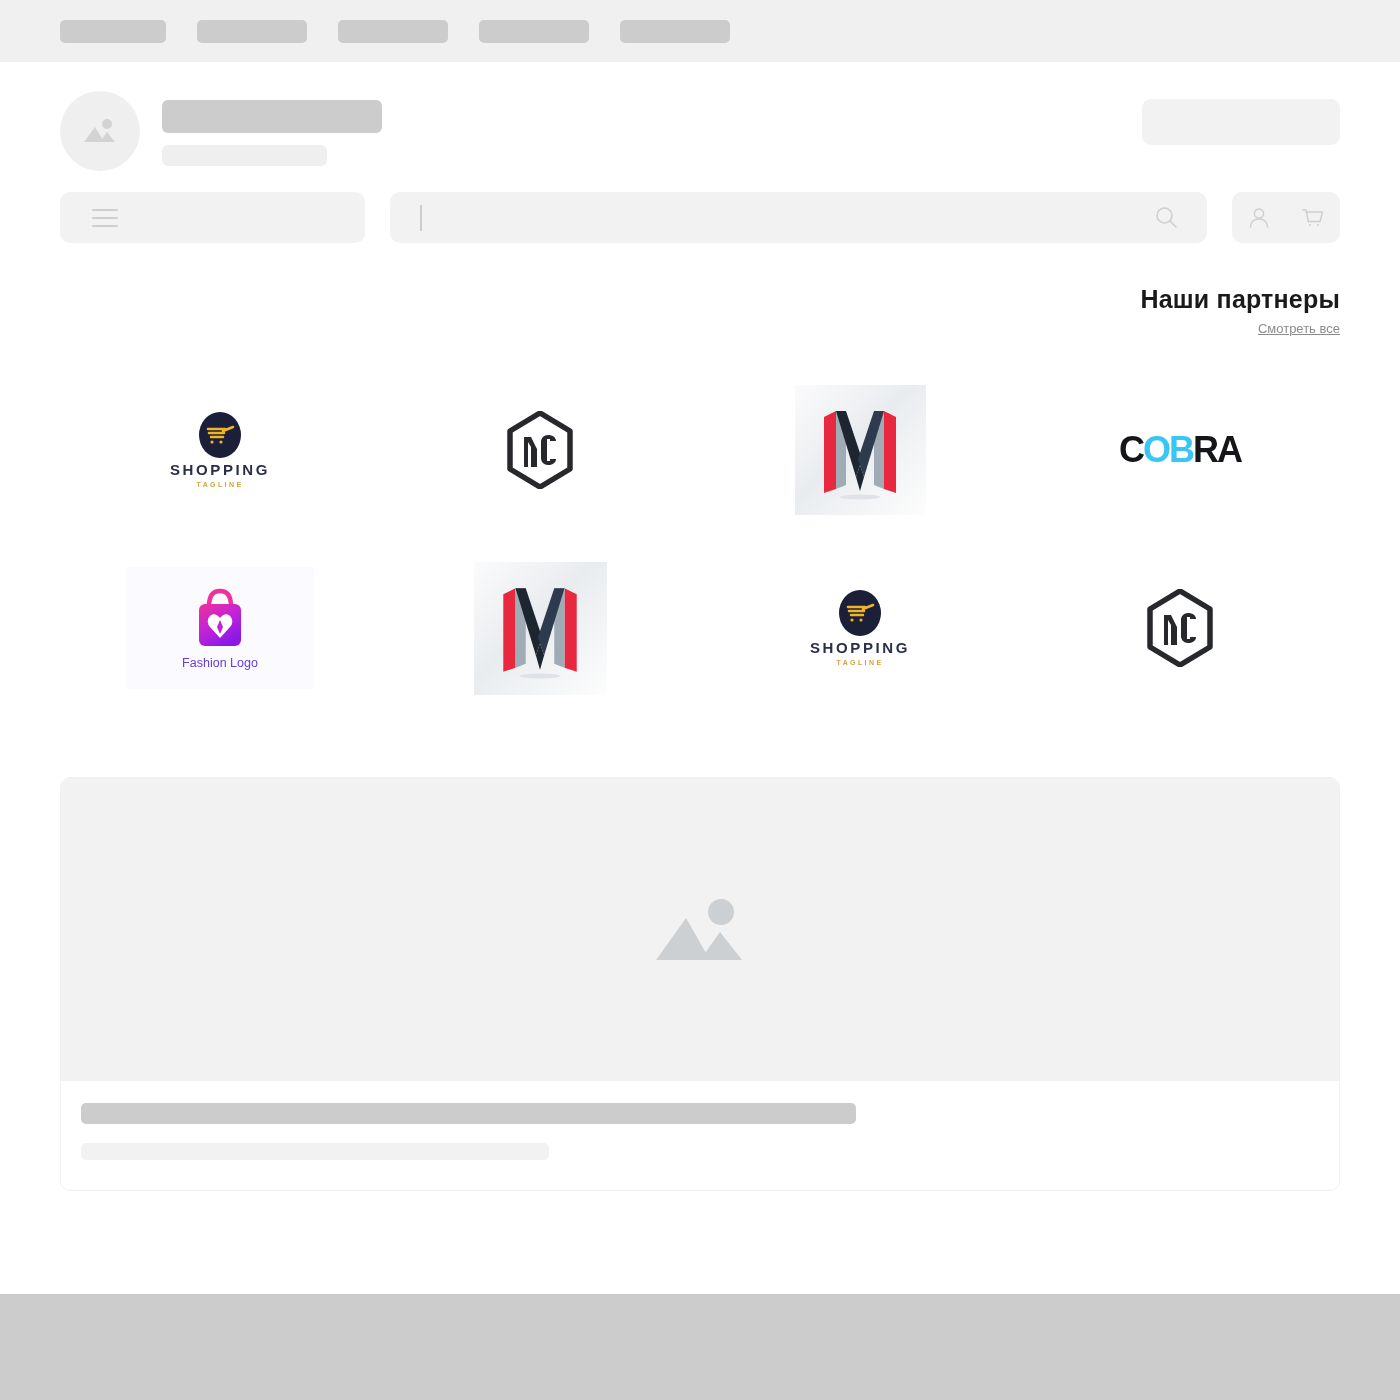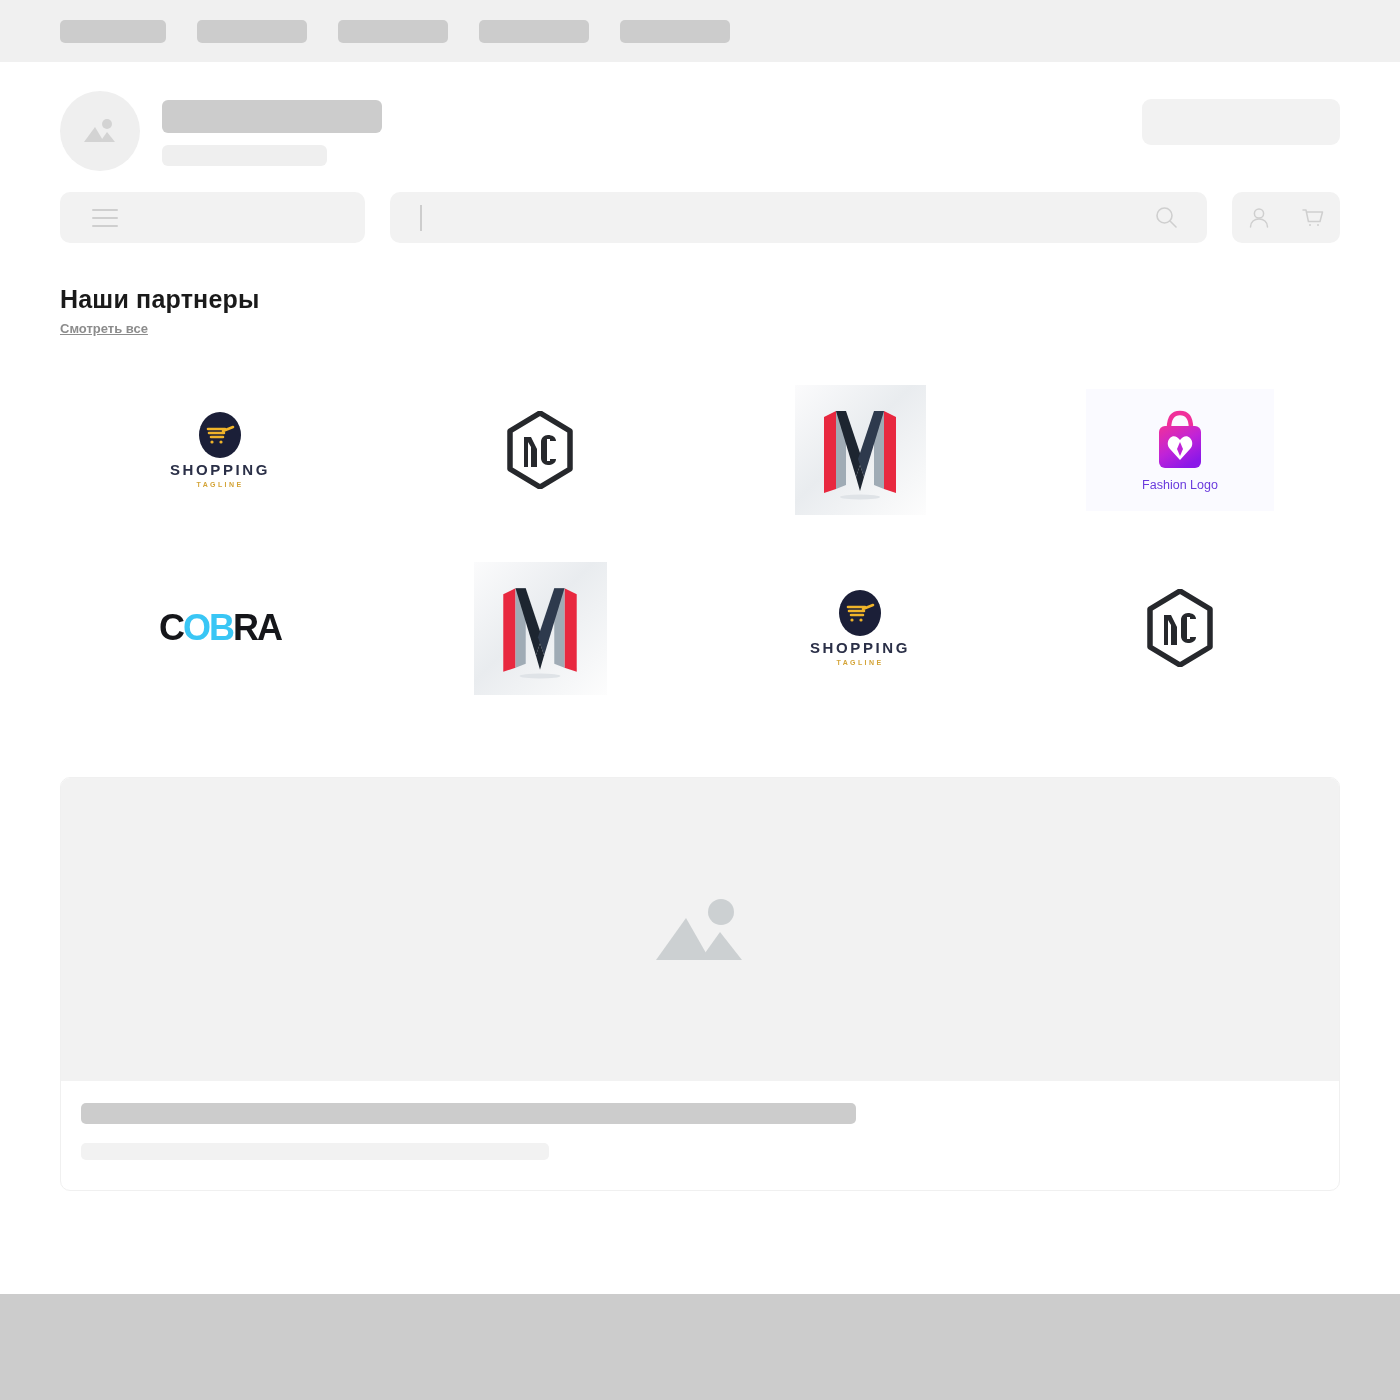--- a/index.html
+++ b/index.html
@@ -144,36 +144,35 @@
     justify-content: space-around;
   }
   .icon-btn {
     width: 34px; height: 34px;
     display: flex; align-items: center; justify-content: center;
   }
 
   
   .partners {
     padding: 42px 60px 0 60px;
-    text-align: left;
+    text-align: right;
   }
   .partners-title {
     font-size: 25px;
     font-weight: bold;
     color: #1a1a1a;
     letter-spacing: 0.2px;
   }
   .partners-link {
     display: inline-block;
     margin-top: 7px;
     font-size: 13px;
     color: #8c8c8c;
     text-decoration: underline;
     cursor: pointer;
-    font-weight: bold;
   }
 
   .partner-grid {
     margin-top: 24px;
     display: grid;
     grid-template-columns: repeat(4, 1fr);
     row-gap: 0px;
     justify-items: center;
     align-items: center;
   }
@@ -400,20 +399,24 @@
           <path d="M14 20 L26 14 L26 92 L14 96 Z" fill="#e8283f"></path>
           <path d="M86 20 L74 14 L74 92 L86 96 Z" fill="#e8283f"></path>
           <path d="M26 14 L36 14 L36 88 L26 92 Z" fill="#9fabb5"></path>
           <path d="M74 14 L64 14 L64 88 L74 92 Z" fill="#9fabb5"></path>
           <path d="M26 14 L36 14 L52 62 L46 80 Z" fill="#1d2530"></path>
           <path d="M74 14 L64 14 L48 62 L54 80 Z" fill="#2e3a4d"></path>
           <path d="M46 80 L50 94 L54 80 L50 68 Z" fill="#1d2530"></path>
           <ellipse cx="50" cy="100" rx="20" ry="2.5" fill="#dfe3e7"></ellipse>
         </svg>
       </div>
+    </div>
+
+    <div class="partner-cell">
+      <div class="logo-cobra"><span class="cobra-dark">C</span><span class="cobra-cyan">OB</span><span class="cobra-dark">RA</span></div>
     </div>
 
     <div class="partner-cell">
       <div class="logo-fashion-tile">
         <svg width="62" height="66" viewBox="0 0 62 66">
           <defs>
             <linearGradient id="bagGrad" x1="0" y1="0" x2="0.6" y2="1">
               <stop offset="0%" stop-color="#f0309b"></stop>
               <stop offset="55%" stop-color="#c023d8"></stop>
               <stop offset="100%" stop-color="#8b18e8"></stop>
@@ -422,24 +425,20 @@
           <path d="M20 20 C20 10 24 5 31 5 C38 5 42 10 42 20" fill="none" stroke="#f0309b" stroke-width="4.5" stroke-linecap="round"></path>
           <rect x="10" y="18" width="42" height="42" rx="6" fill="url(#bagGrad)"></rect>
           <path d="M31 52 L21 41 C18 38 18 33 21 30 C24 27 28 28 31 32 C34 28 38 27 41 30 C44 33 44 38 41 41 Z" fill="#ffffff"></path>
           <path d="M31 34 L34 41 L31 48 L28 41 Z" fill="#c023d8"></path>
         </svg>
         <div class="fashion-word">Fashion Logo</div>
       </div>
     </div>
 
     <div class="partner-cell">
-      <div class="logo-cobra"><span class="cobra-dark">C</span><span class="cobra-cyan">OB</span><span class="cobra-dark">RA</span></div>
-    </div>
-
-    <div class="partner-cell">
       <div class="logo-m-tile tall">
         <svg width="102" height="110" viewBox="0 0 100 106">
           <path d="M14 20 L26 14 L26 92 L14 96 Z" fill="#e8283f"></path>
           <path d="M86 20 L74 14 L74 92 L86 96 Z" fill="#e8283f"></path>
           <path d="M26 14 L36 14 L36 88 L26 92 Z" fill="#9fabb5"></path>
           <path d="M74 14 L64 14 L64 88 L74 92 Z" fill="#9fabb5"></path>
           <path d="M26 14 L36 14 L52 62 L46 80 Z" fill="#1d2530"></path>
           <path d="M74 14 L64 14 L48 62 L54 80 Z" fill="#2e3a4d"></path>
           <path d="M46 80 L50 94 L54 80 L50 68 Z" fill="#1d2530"></path>
           <ellipse cx="50" cy="100" rx="20" ry="2.5" fill="#dfe3e7"></ellipse>

